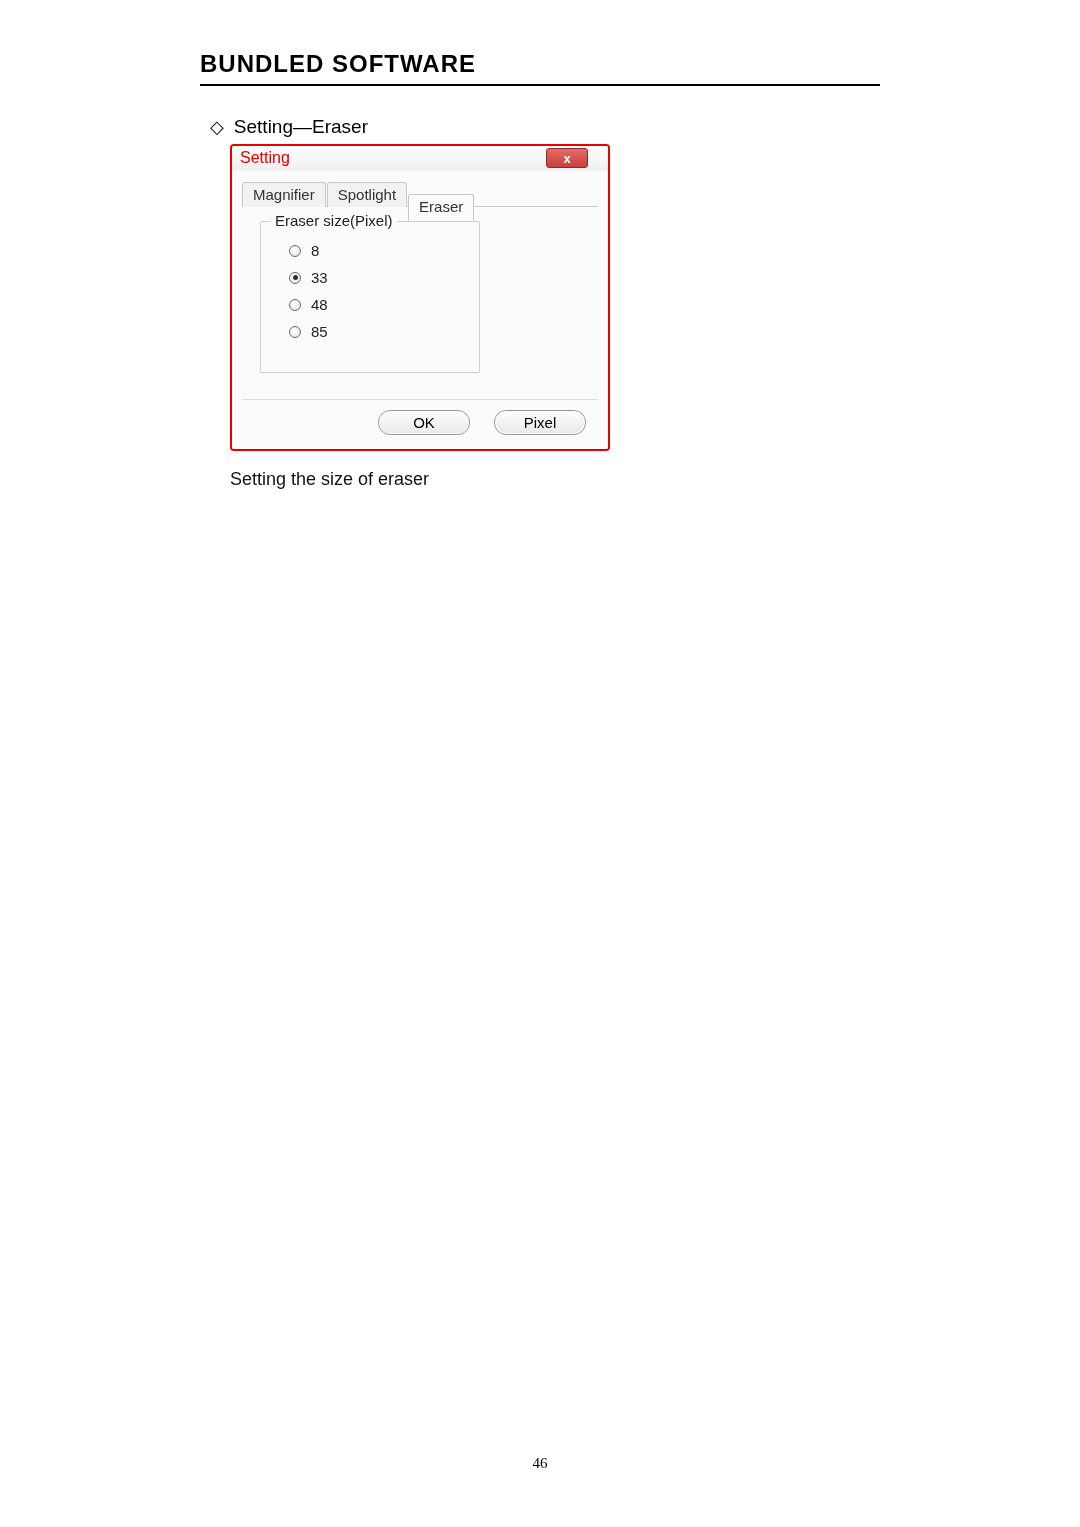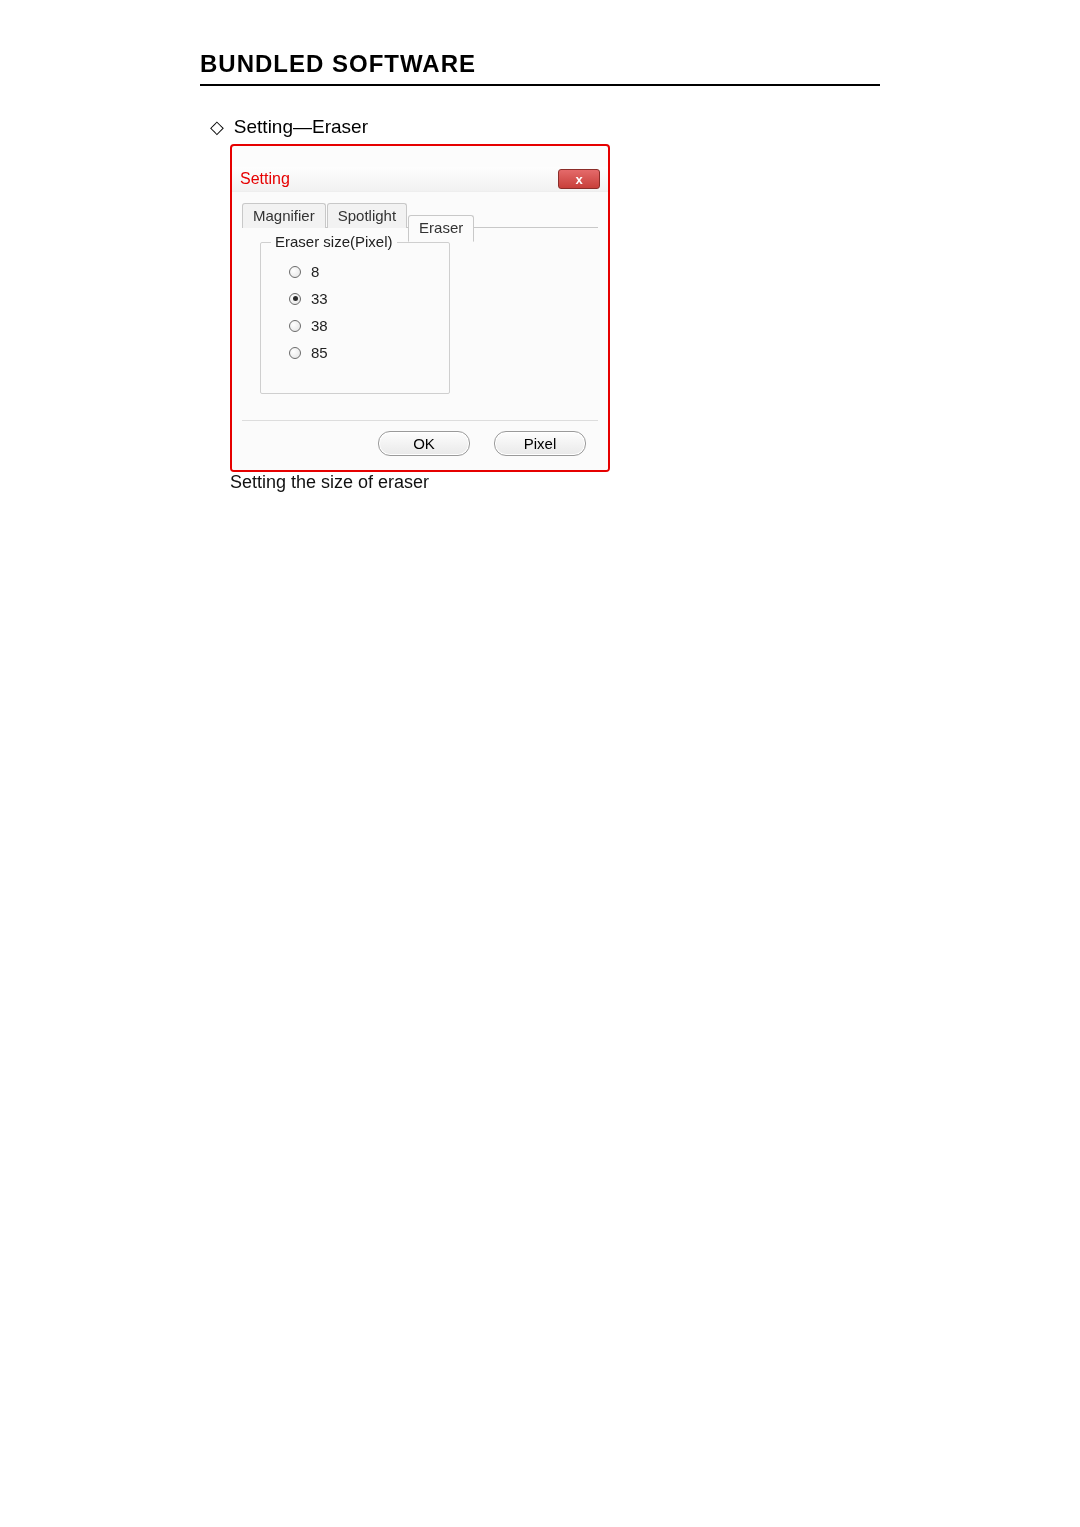--- a/index.html
+++ b/index.html
@@ -51,23 +51,22 @@
     border-radius: 4px;
     background: #fcfcfc;
     box-sizing: border-box;
     overflow: hidden;
   }
   .dialog-titlebar {
     display: flex;
     align-items: center;
     justify-content: space-between;
     background: linear-gradient(to bottom, #fdfdfd, #f1f1f1);
-    padding: 2px 8px 2px 8px;
+    padding: 2px 20px 2px 8px;
     border-bottom: 1px solid #eee;
-    margin-top: 21px;
   }
   .dialog-title {
     color: #e60000;
     font-size: 16px;
   }
   .close-btn {
     width: 40px;
     height: 18px;
     background: linear-gradient(to bottom, #e46a6a, #c83f3a);
     border: 1px solid #8b2d29;
@@ -111,21 +110,21 @@
     border-bottom: 1px solid #fbfbfb;
     top: 15px;
     padding-bottom: 5px;
   }
   .fieldset {
     border: 1px solid #cfcfcf;
     border-radius: 2px;
     margin: 0 12px 26px 18px;
     padding: 10px 16px 22px 28px;
     position: relative;
-    width: 190px;
+    width: 220px;
     box-sizing: border-box;
   }
   .legend {
     position: absolute;
     top: -10px;
     left: 10px;
     background: #fbfbfb;
     padding: 0 4px;
     font-size: 15px;
     color: #222;
@@ -167,20 +166,21 @@
     padding: 3px 6px;
     font-size: 15px;
     text-align: center;
     background: linear-gradient(to bottom, #fdfdfd, #e9e9e9);
     border: 1px solid #9a9a9a;
     border-radius: 12px;
     box-shadow: inset 0 0 0 1px #fff;
   }
   .caption {
     font-size: 18px;
+    margin-top: 18px;
     margin-left: 30px;
     color: #111;
   }
   .page-number {
     position: absolute;
     bottom: 55px;
     left: 0;
     width: 100%;
     text-align: center;
     font-size: 15px;
@@ -223,30 +223,31 @@
           <span>8</span>
         </div>
         <div class="radio-row">
           <span class="radio-outer">
               <span class="radio-dot"></span>
             </span>
           <span>33</span>
         </div>
         <div class="radio-row">
           <span class="radio-outer"></span>
-          <span>38</span>
+          <span>48</span>
         </div>
         <div class="radio-row">
           <span class="radio-outer"></span>
           <span>85</span>
         </div>
       </div>
 
       <div class="dialog-footer">
         <div class="win-btn">OK</div>
         <div class="win-btn">Pixel</div>
       </div>
     </div>
   </div>
 
   <div class="caption">Setting the size of eraser</div>
 
+  <div class="page-number">46</div>
 </div>
 
 </body></html>

